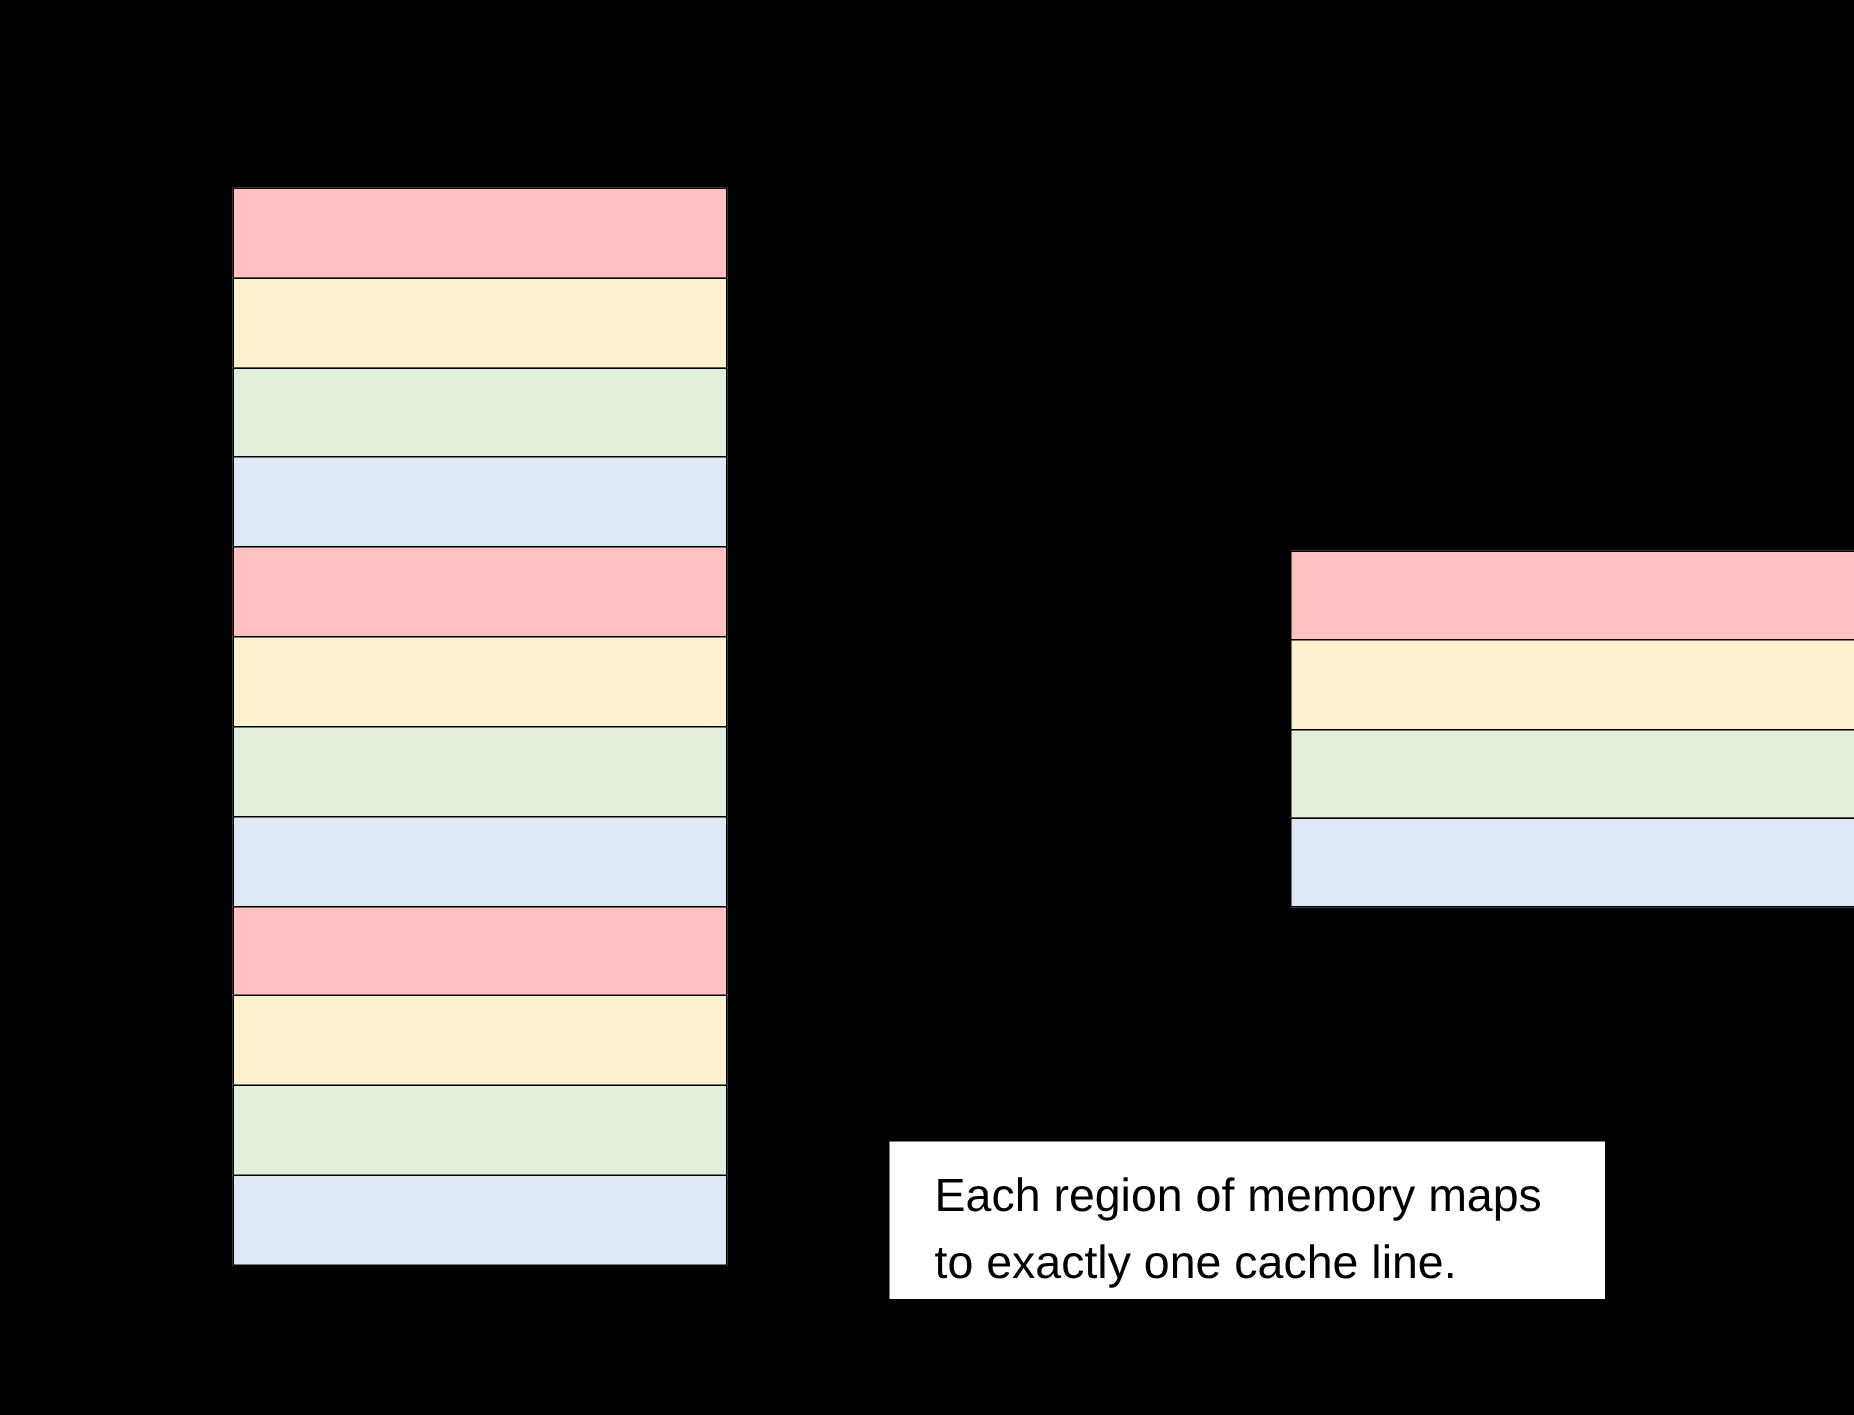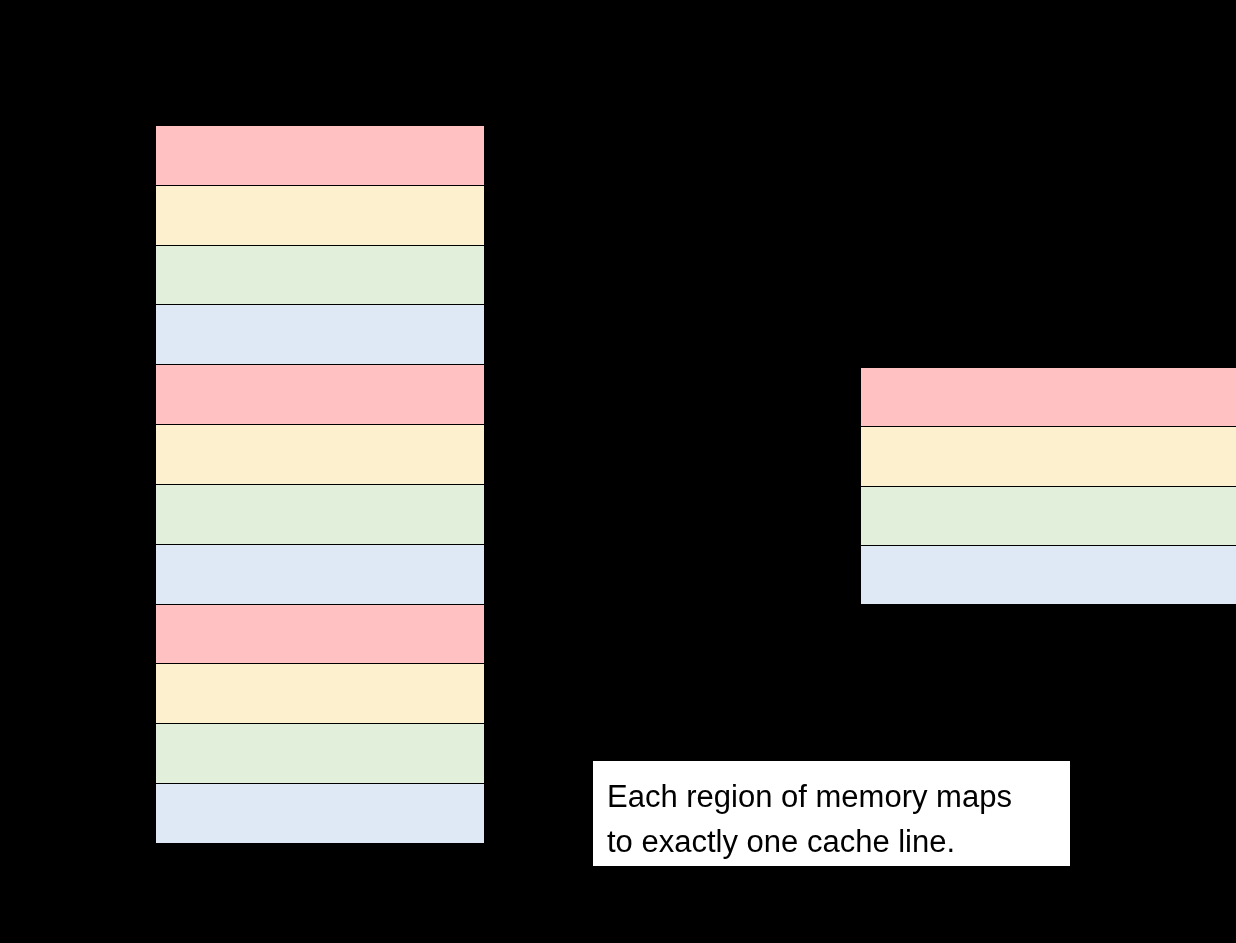--- a/index.html
+++ b/index.html
@@ -62,20 +62,21 @@
     background: #FFFFFF;
     box-sizing: border-box;
     padding: 14px 16px 0 14px;
   }
   #caption-box .caption-text {
     color: #000000;
     font-size: 31px;
     line-height: 1.45;
     font-family: "Liberation Sans", sans-serif;
     white-space: pre-line;
+    margin-left: 16px;
   }
 </style>
 </head>
 <body>
 
 <div id="canvas" style="background: rgb(0, 0, 0);">
 
   <div id="memory-column">
     <div class="mem-row" style="background:#FFC1C1"></div>
     <div class="mem-row" style="background:#FDF0CE"></div>

